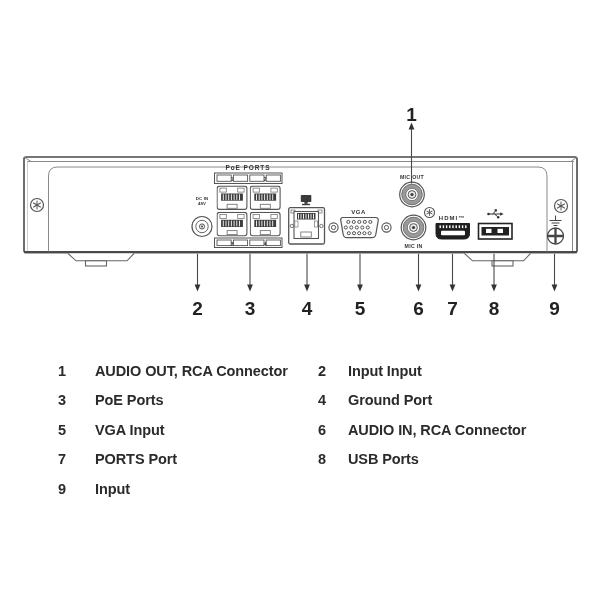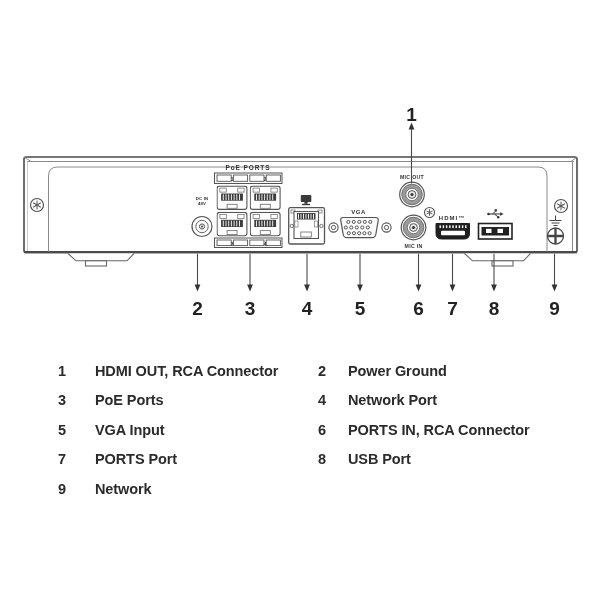--- a/index.html
+++ b/index.html
@@ -253,43 +253,43 @@
       <text class="callout-num" x="418.5" y="314.5">6</text>
       <text class="callout-num" x="452.5" y="314.5">7</text>
       <text class="callout-num" x="494" y="314.5">8</text>
       <text class="callout-num" x="554.5" y="314.5">9</text>
     </g>
   </svg>
 
   <div class="legend">
     <div class="lrow">
       <span class="lnum">1</span>
-      <span class="llabel">HDMI OUT, RCA Connector</span>
+      <span class="llabel">AUDIO OUT, RCA Connector</span>
       <span class="lnum">2</span>
-      <span class="llabel">Power Ground</span>
+      <span class="llabel">Input Input</span>
     </div>
     <div class="lrow">
       <span class="lnum">3</span>
       <span class="llabel">PoE Ports</span>
       <span class="lnum">4</span>
-      <span class="llabel">Network Port</span>
+      <span class="llabel">Ground Port</span>
     </div>
     <div class="lrow">
       <span class="lnum">5</span>
       <span class="llabel">VGA Input</span>
       <span class="lnum">6</span>
-      <span class="llabel">PORTS IN, RCA Connector</span>
+      <span class="llabel">AUDIO IN, RCA Connector</span>
     </div>
     <div class="lrow">
       <span class="lnum">7</span>
       <span class="llabel">PORTS Port</span>
       <span class="lnum">8</span>
-      <span class="llabel">USB Port</span>
+      <span class="llabel">USB Ports</span>
     </div>
     <div class="lrow">
       <span class="lnum">9</span>
-      <span class="llabel">Network</span>
+      <span class="llabel">Input</span>
       <span class="lnum"></span>
       <span class="llabel"></span>
     </div>
   </div>
 
 </div>
 
 </body></html>

